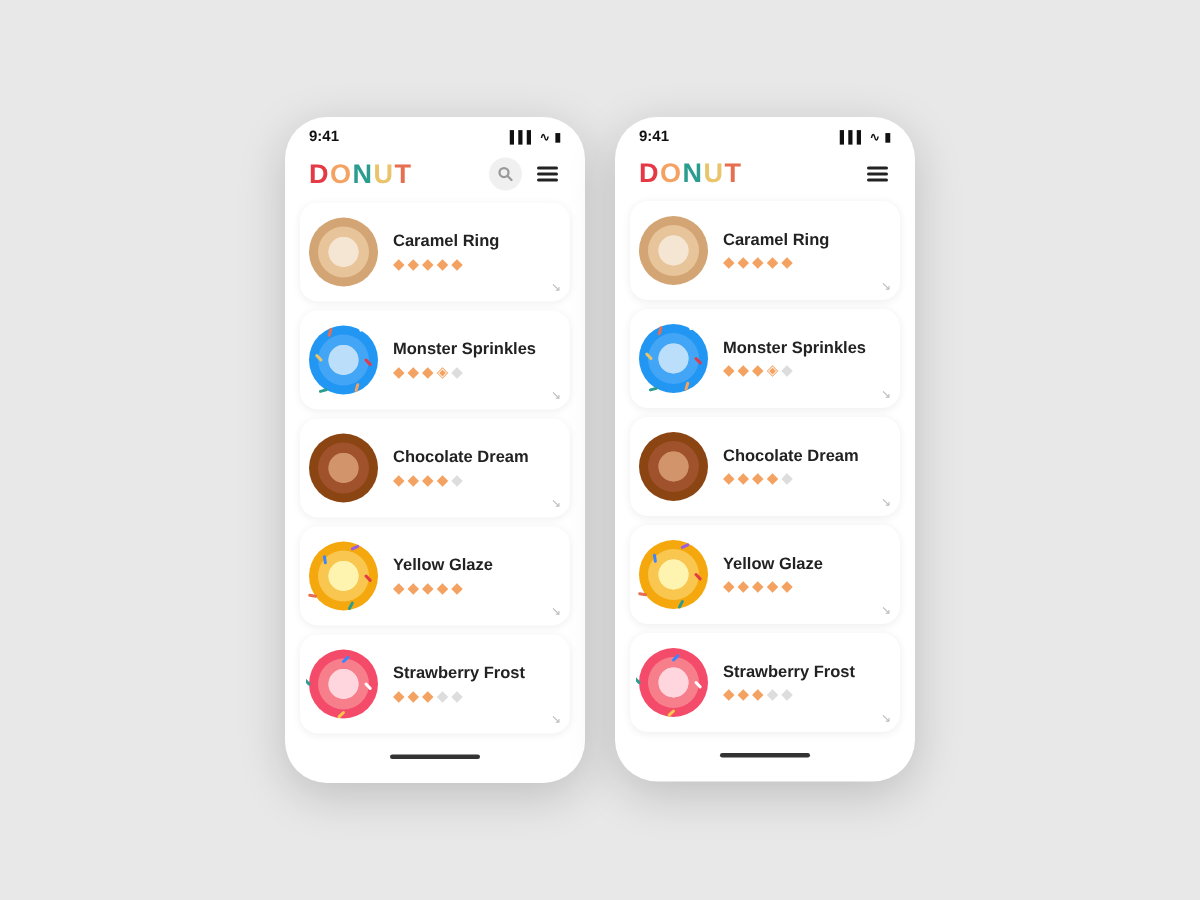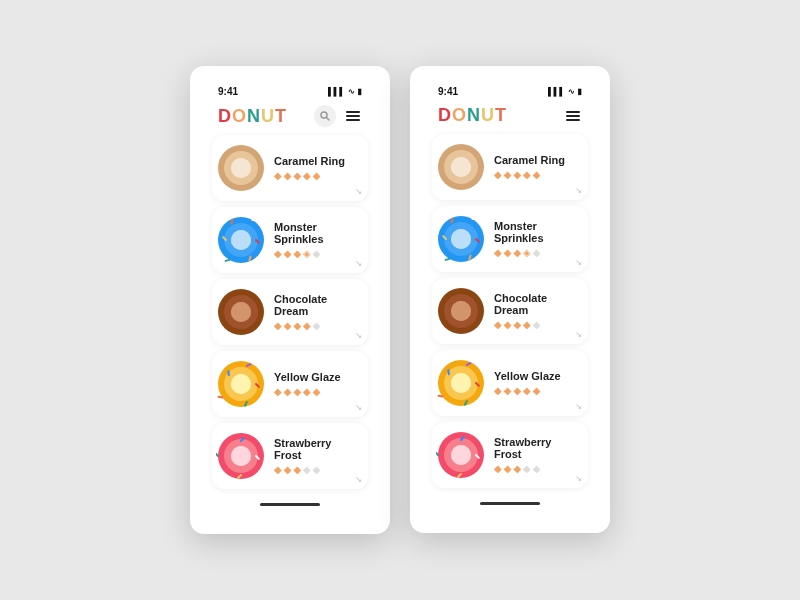--- a/index.html
+++ b/index.html
@@ -17,24 +17,24 @@
     .page-wrapper {
       display: flex;
       gap: 20px;
       align-items: flex-start;
       justify-content: center;
     }
 
     .phone {
       width: 200px;
       background: #fff;
-      border-radius: 14px;
+      border-radius: 28px;
       box-shadow: 0 8px 32px rgba(0,0,0,0.18);
       overflow: hidden;
-      padding: 12px;
+      padding: 0;
       position: relative;
     }
 
     .phone-inner {
       padding: 0 0 16px 0;
     }
 
     
     .status-bar {
       display: flex;

